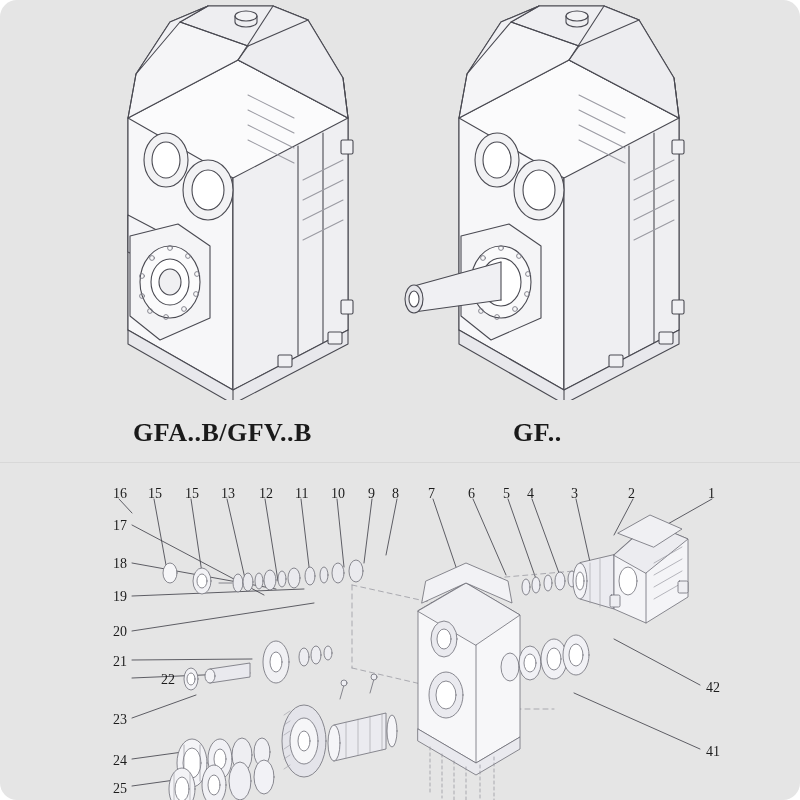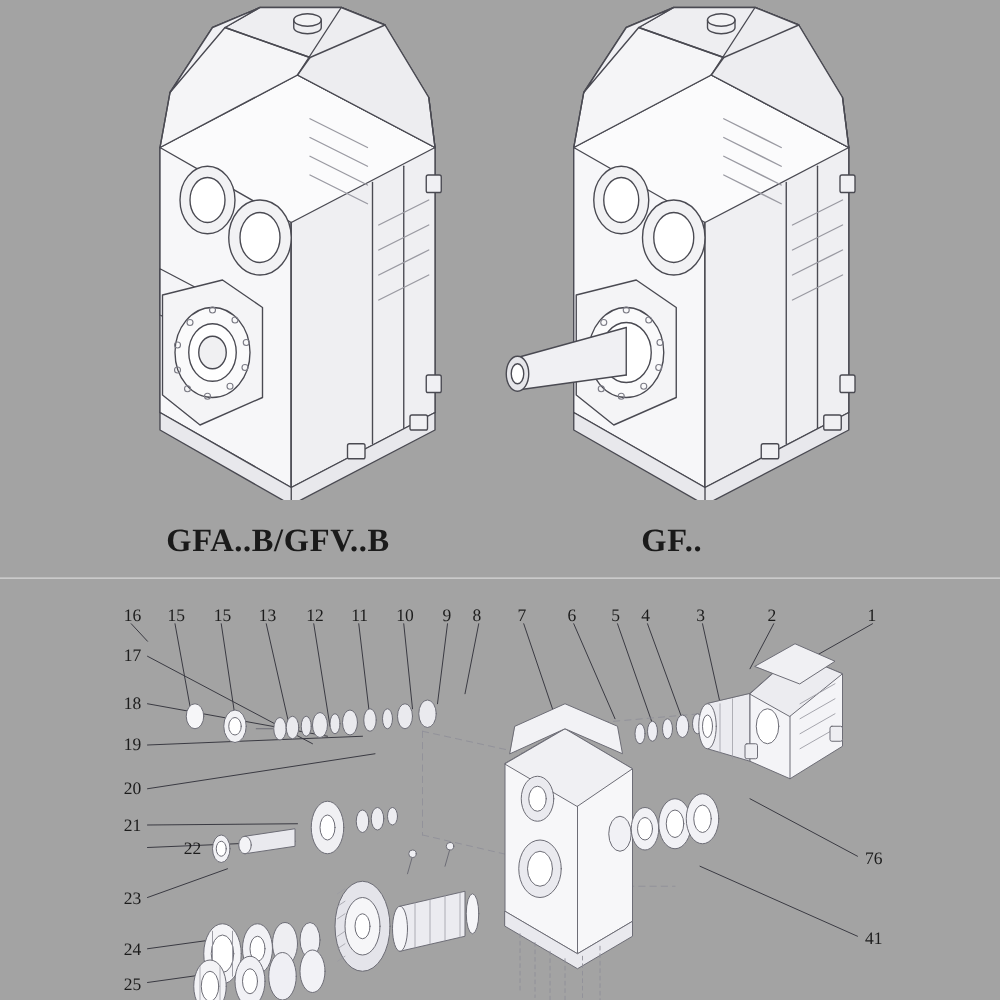--- a/index.html
+++ b/index.html
@@ -11,21 +11,22 @@
     width: 800px;
     height: 800px;
     font-family: "Liberation Serif", serif;
     overflow: hidden;
     position: relative;
   }
   #page {
     position: relative;
     width: 800px;
     height: 800px;
-    background: #a3a3a3;
+    background: #e5e5e5;
+    border-radius: 17px;
   }
 
   
   .top-section {
     position: absolute;
     left: 0;
     top: 0;
     width: 800px;
     height: 460px;
   }
@@ -52,21 +53,21 @@
     left: 0;
     top: 462px;
     width: 800px;
     height: 1px;
     background: #d8d8d8;
   }
 
   
   .bottom-section {
     position: absolute;
-    left: 0;
+    left: 14px;
     top: 463px;
     width: 708px;
     height: 337px;
     overflow: hidden;
   }
   .bottom-section svg { display: block; }
 
   .callout-num {
     position: absolute;
     font-family: "Liberation Serif", serif;
@@ -428,17 +429,17 @@
     <div class="callout-num" style="left:99px; top:55px;">17</div>
     <div class="callout-num" style="left:99px; top:93px;">18</div>
     <div class="callout-num" style="left:99px; top:126px;">19</div>
     <div class="callout-num" style="left:99px; top:161px;">20</div>
     <div class="callout-num" style="left:99px; top:191px;">21</div>
     <div class="callout-num" style="left:99px; top:209px;margin-left:48px;">22</div>
     <div class="callout-num" style="left:99px; top:249px;">23</div>
     <div class="callout-num" style="left:99px; top:290px;">24</div>
     <div class="callout-num" style="left:99px; top:318px;">25</div>
 
-    <div class="callout-num" style="left:692px; top:217px;">76</div>
+    <div class="callout-num" style="left:692px; top:217px;">42</div>
     <div class="callout-num" style="left:692px; top:281px;text-align:right;">41</div>
   </div>
 
 </div>
 
 </body></html>

